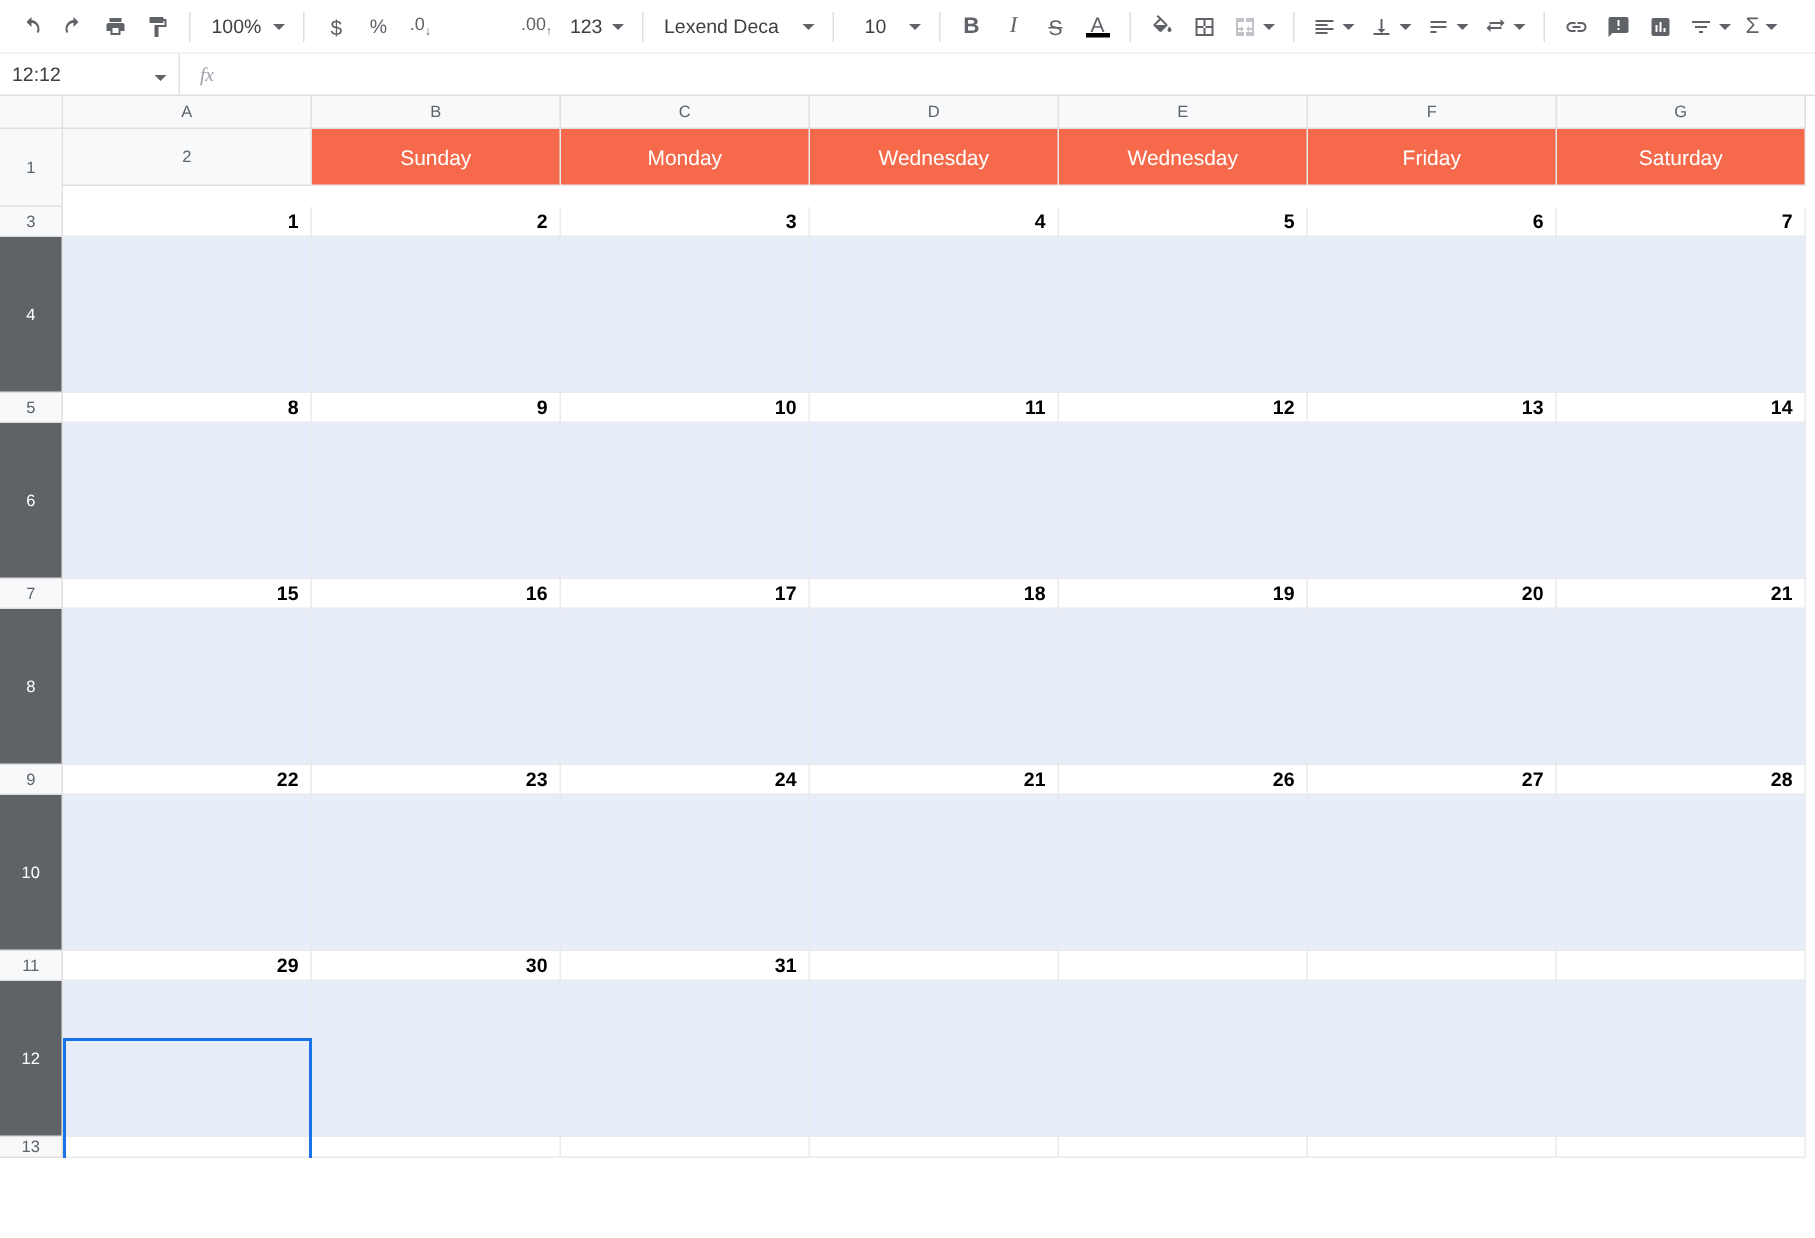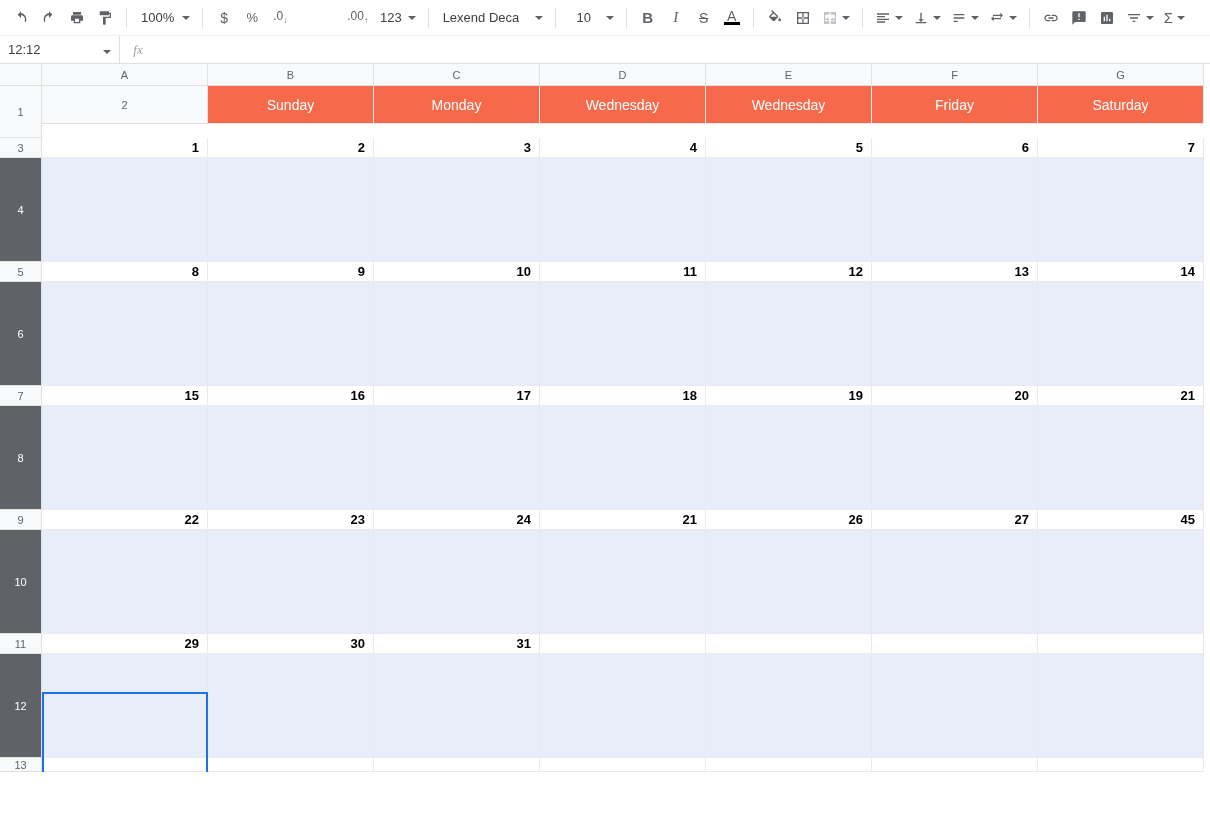--- a/index.html
+++ b/index.html
@@ -299,21 +299,21 @@
       <div class="cell daybody" style="height: 104px;"></div>
       <div class="cell daybody" style="height: 104px;"></div>
       <div class="cell daybody" style="height: 104px;"></div>
       <div class="rowhdr" style="height: 20px;">9</div>
       <div class="cell daynum" style="height: 20px;">22</div>
       <div class="cell daynum" style="height: 20px;">23</div>
       <div class="cell daynum" style="height: 20px;">24</div>
       <div class="cell daynum" style="height: 20px;">21</div>
       <div class="cell daynum" style="height: 20px;">26</div>
       <div class="cell daynum" style="height: 20px;">27</div>
-      <div class="cell daynum" style="height: 20px;">45</div>
+      <div class="cell daynum" style="height: 20px;">28</div>
       <div class="rowhdr sel" style="height: 104px;">10</div>
       <div class="cell daybody" style="height: 104px;"></div>
       <div class="cell daybody" style="height: 104px;"></div>
       <div class="cell daybody" style="height: 104px;"></div>
       <div class="cell daybody" style="height: 104px;"></div>
       <div class="cell daybody" style="height: 104px;"></div>
       <div class="cell daybody" style="height: 104px;"></div>
       <div class="cell daybody" style="height: 104px;"></div>
       <div class="rowhdr" style="height: 20px;">11</div>
       <div class="cell daynum" style="height: 20px;">29</div>

